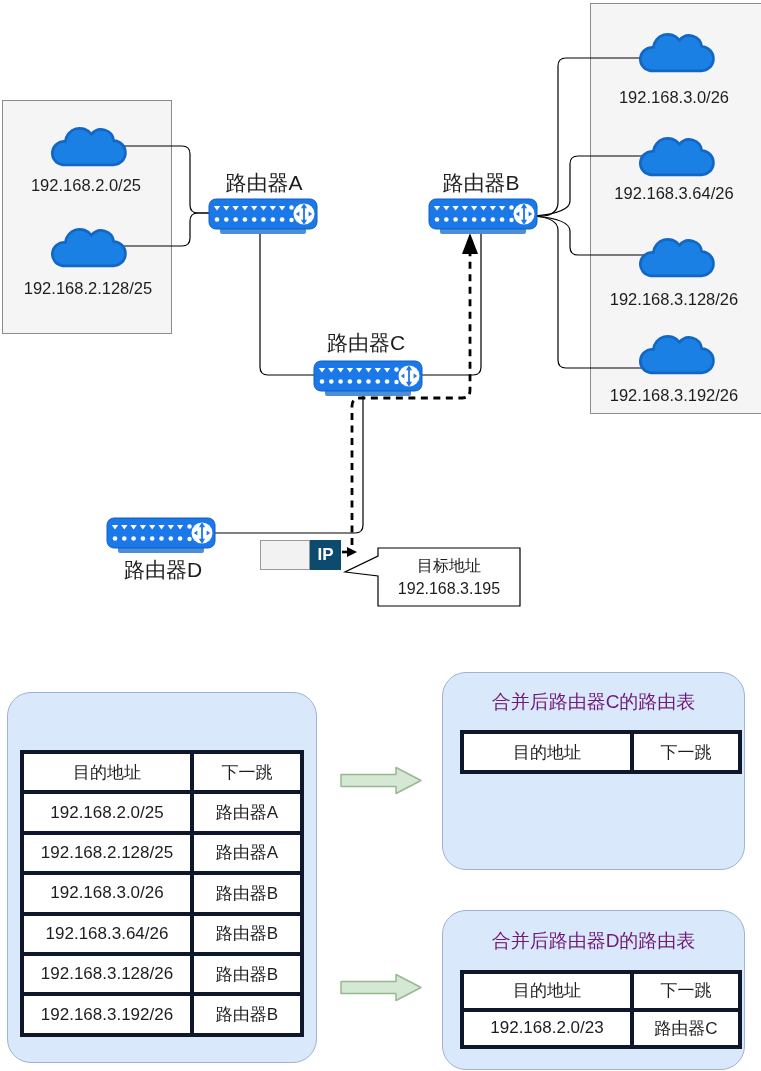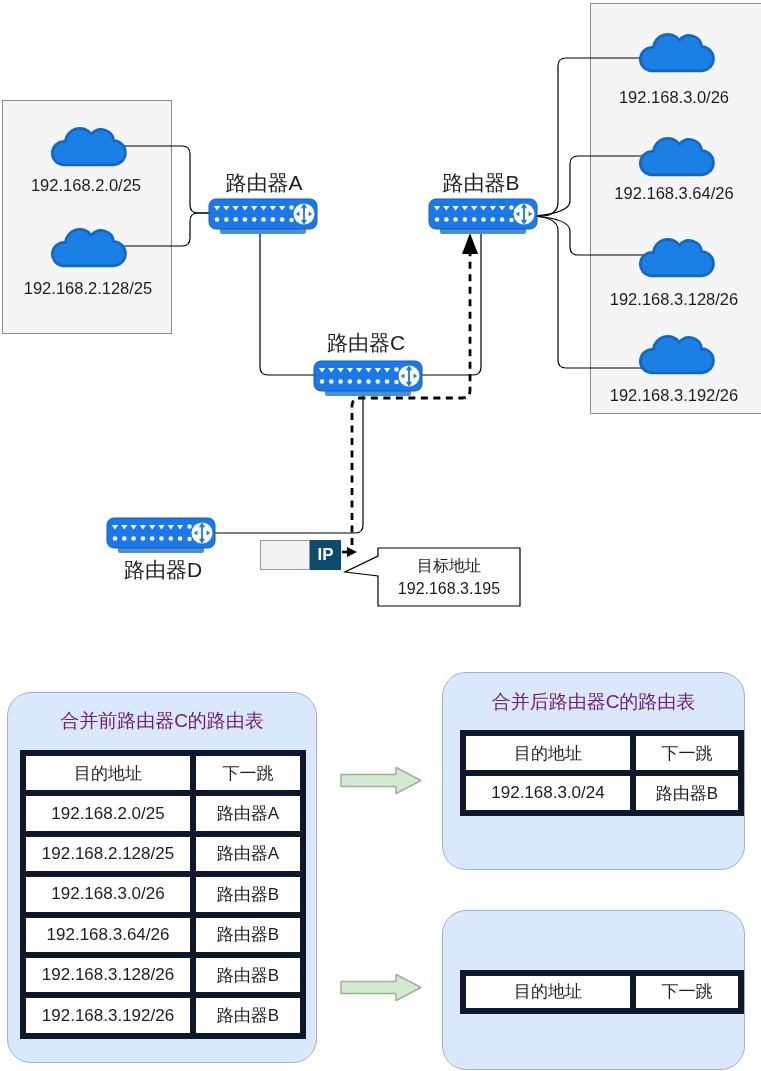--- a/index.html
+++ b/index.html
@@ -17,21 +17,21 @@
   .pkt-gray{position:absolute;z-index:2;background:#f2f2f2;border:1px solid #999;box-sizing:border-box;}
   .pkt-red{position:absolute;z-index:2;background:#0c4a6e;color:#fff;font-weight:bold;font-size:17px;
            display:flex;align-items:center;justify-content:center;box-sizing:border-box;}
   
   .callout-text{position:absolute;z-index:3;display:flex;flex-direction:column;align-items:center;
                 justify-content:center;font-size:16px;line-height:1.45;color:#1d1d1d;}
   
   .panel{position:absolute;background:#dae8fc;border:1px solid #9cb3d4;border-radius:24px;box-sizing:border-box;z-index:1;}
   .panel-title{position:absolute;z-index:2;text-align:center;font-size:19px;color:#701a75;}
   table.rt{position:absolute;z-index:2;border-collapse:collapse;background:#fff;table-layout:fixed;}
-  table.rt th,table.rt td{border:6px solid #0f172a;text-align:center;vertical-align:middle;
+  table.rt th,table.rt td{border:4px solid #0f172a;text-align:center;vertical-align:middle;
                           font-weight:normal;font-size:17px;padding:0;color:#1d1d1d;}
   .rows-t1 tr{height:40.4px;}
   .rows-t2 tr{height:40px;}
   .rows-t3 tr{height:37.5px;}
   .garrow{position:absolute;z-index:2;}
 </style>
 </head>
 <body>
 
 <div class="stage">
@@ -222,21 +222,20 @@
 
   <div class="pkt-gray" style="left:260px;top:540px;width:50px;height:30px;"></div>
   <div class="pkt-red" style="left:310px;top:540px;width:31px;height:30px;">IP</div>
 
   <div class="callout-text" style="left:378px;top:549px;width:142px;height:56px;">
     <span>目标地址</span>
     <span>192.168.3.195</span>
   </div>
 
   <div class="panel" style="left:7px;top:692px;width:310px;height:371px;"></div>
-  <div class="panel-title" style="left:7px;top:708px;width:310px;">合并前路由器C的路由表</div>
   <table class="rt rows-t1" style="left:20px;top:750px;width:280px;">
     <colgroup>
         <col style="width:170px">
         <col style="width:110px">
       </colgroup>
     <tbody>
         <tr>
       <th>目的地址</th>
       <th>下一跳</th>
     </tr>
@@ -276,38 +275,39 @@
   <table class="rt rows-t2" style="left:460px;top:730px;width:278px;">
     <colgroup>
         <col style="width:170px">
         <col style="width:108px">
       </colgroup>
     <tbody>
         <tr>
       <th>目的地址</th>
       <th>下一跳</th>
     </tr>
-    <tr>
-          <td>192.168.3.0/24</td>
-          <td>路由器B</td>
-        </tr>
   </tbody>
     </table>
 
   <svg class="garrow" style="left:340px;top:973px;" width="83" height="29" viewBox="0 0 83 29">
     <polygon points="1,8.5 56,8.5 56,1.5 81,14.5 56,27.5 56,20.5 1,20.5" fill="#d5e8d4" stroke="#97b98f" stroke-width="1.5" stroke-linejoin="round"></polygon>
   </svg>
 
   <div class="panel" style="left:442px;top:910px;width:303px;height:160px;"></div>
+  <div class="panel-title" style="left:442px;top:928px;width:303px;">合并后路由器D的路由表</div>
   <table class="rt rows-t3" style="left:460px;top:970px;width:278px;">
     <colgroup>
         <col style="width:170px">
         <col style="width:108px">
       </colgroup>
     <tbody>
         <tr>
       <th>目的地址</th>
       <th>下一跳</th>
     </tr>
+    <tr>
+          <td>192.168.2.0/23</td>
+          <td>路由器C</td>
+        </tr>
   </tbody>
     </table>
 
 </div>
 
 </body></html>

